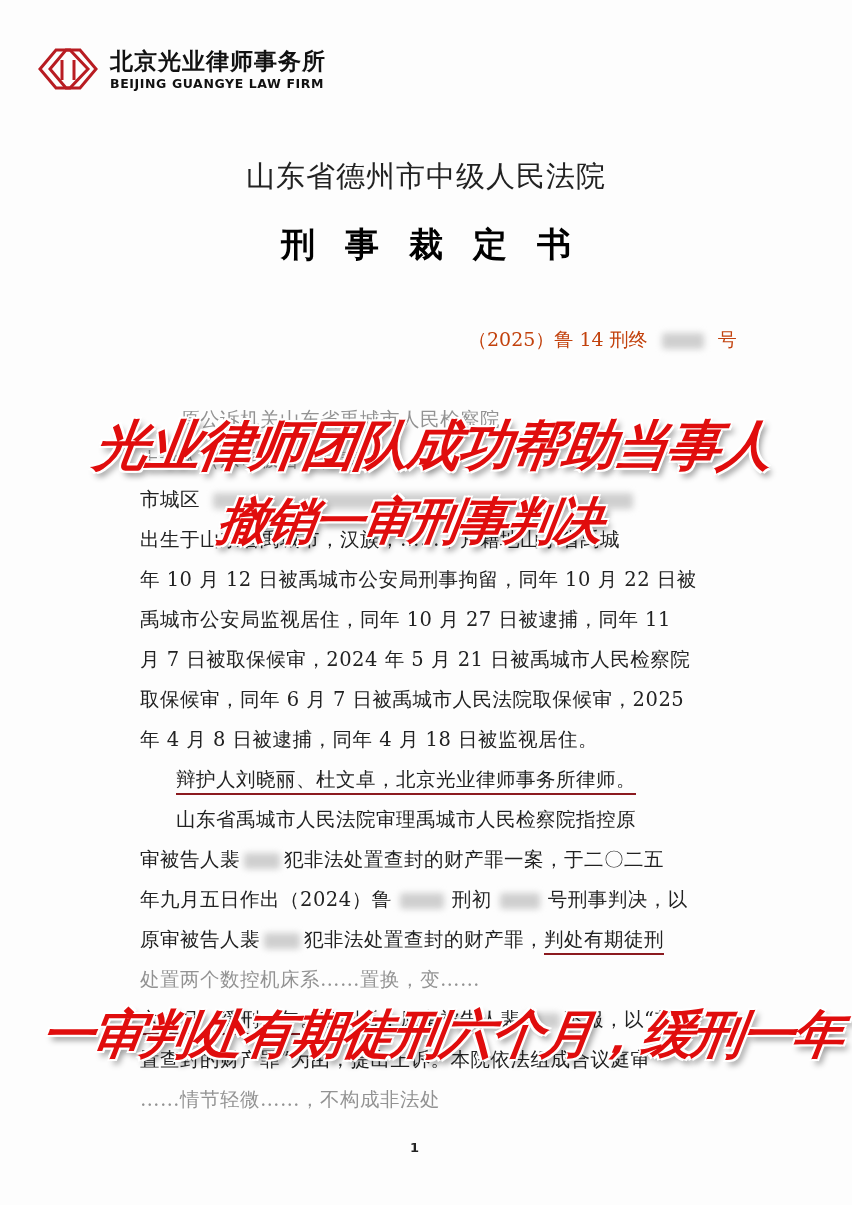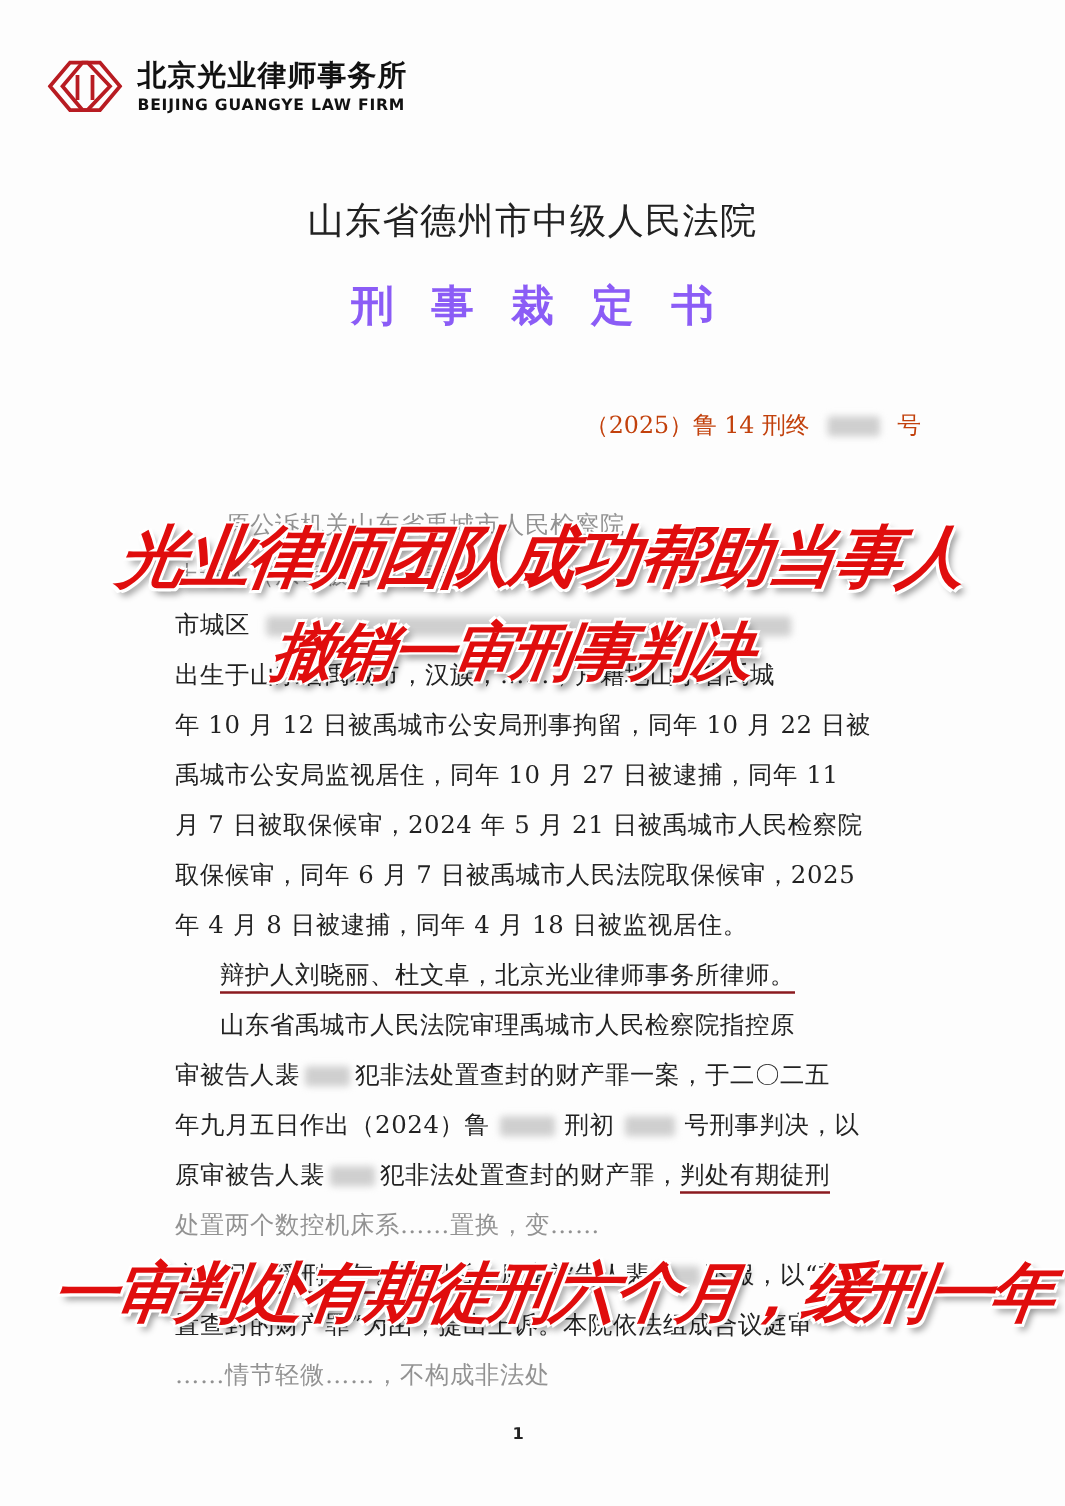--- a/index.html
+++ b/index.html
@@ -7,21 +7,21 @@
       width:852px; height:1205px; background:#fdfdfd; position:relative; overflow:hidden;
       font-family: "DejaVu Serif", "Liberation Serif", serif; color:#1a1a1a;
     }
     .logo { position:absolute; left:38px; top:46px; display:flex; align-items:center; }
     .logo svg { width:60px; height:46px; }
     .logo-text { margin-left:12px; }
     .logo-cn { font-family:"DejaVu Sans", sans-serif; font-weight:bold; font-size:23px; letter-spacing:1px; color:#111; line-height:26px; }
     .logo-en { font-family:"DejaVu Sans", sans-serif; font-weight:bold; font-size:12.5px; letter-spacing:0.6px; color:#111; margin-top:2px; }
 
     .court { position:absolute; left:0; width:852px; top:157px; text-align:center; font-size:29px; letter-spacing:1px; color:#222; }
-    .doctype { position:absolute; left:0; width:852px; top:222px; text-align:center; font-size:34px; font-weight:bold; letter-spacing:30px; color:#8b5cf6; padding-left:30px; box-sizing:border-box; }
+    .doctype { position:absolute; left:0; width:852px; top:222px; text-align:center; font-size:34px; font-weight:bold; letter-spacing:30px; color:#000000; padding-left:30px; box-sizing:border-box; }
     .caseno { position:absolute; left:468px; top:327px; font-size:19px; color:#c2410c; white-space:nowrap; }
     .blur { display:inline-block; background:#cfcfcf; filter:blur(3px); height:16px; vertical-align:middle; border-radius:3px; }
 
     .body-text { position:absolute; left:140px; width:590px; font-size:19.5px; line-height:40px; color:#222; }
     .line { height:40px; white-space:nowrap; position:relative; letter-spacing:0.5px; }
     .ul { border-bottom:2.5px solid #8b1a1f; padding-bottom:2px; }
     .faint { color:#666; opacity:0.7; }
 
     .overlay { position:absolute; font-family:"DejaVu Sans", sans-serif; font-weight:bold; font-style:italic; color:#e00d0d;
       text-shadow: 0 0 3px #fff, 2px 2px 0 #fff, -2px -2px 0 #fff, 2px -2px 0 #fff, -2px 2px 0 #fff, 4px 5px 6px rgba(0,0,0,0.45);

